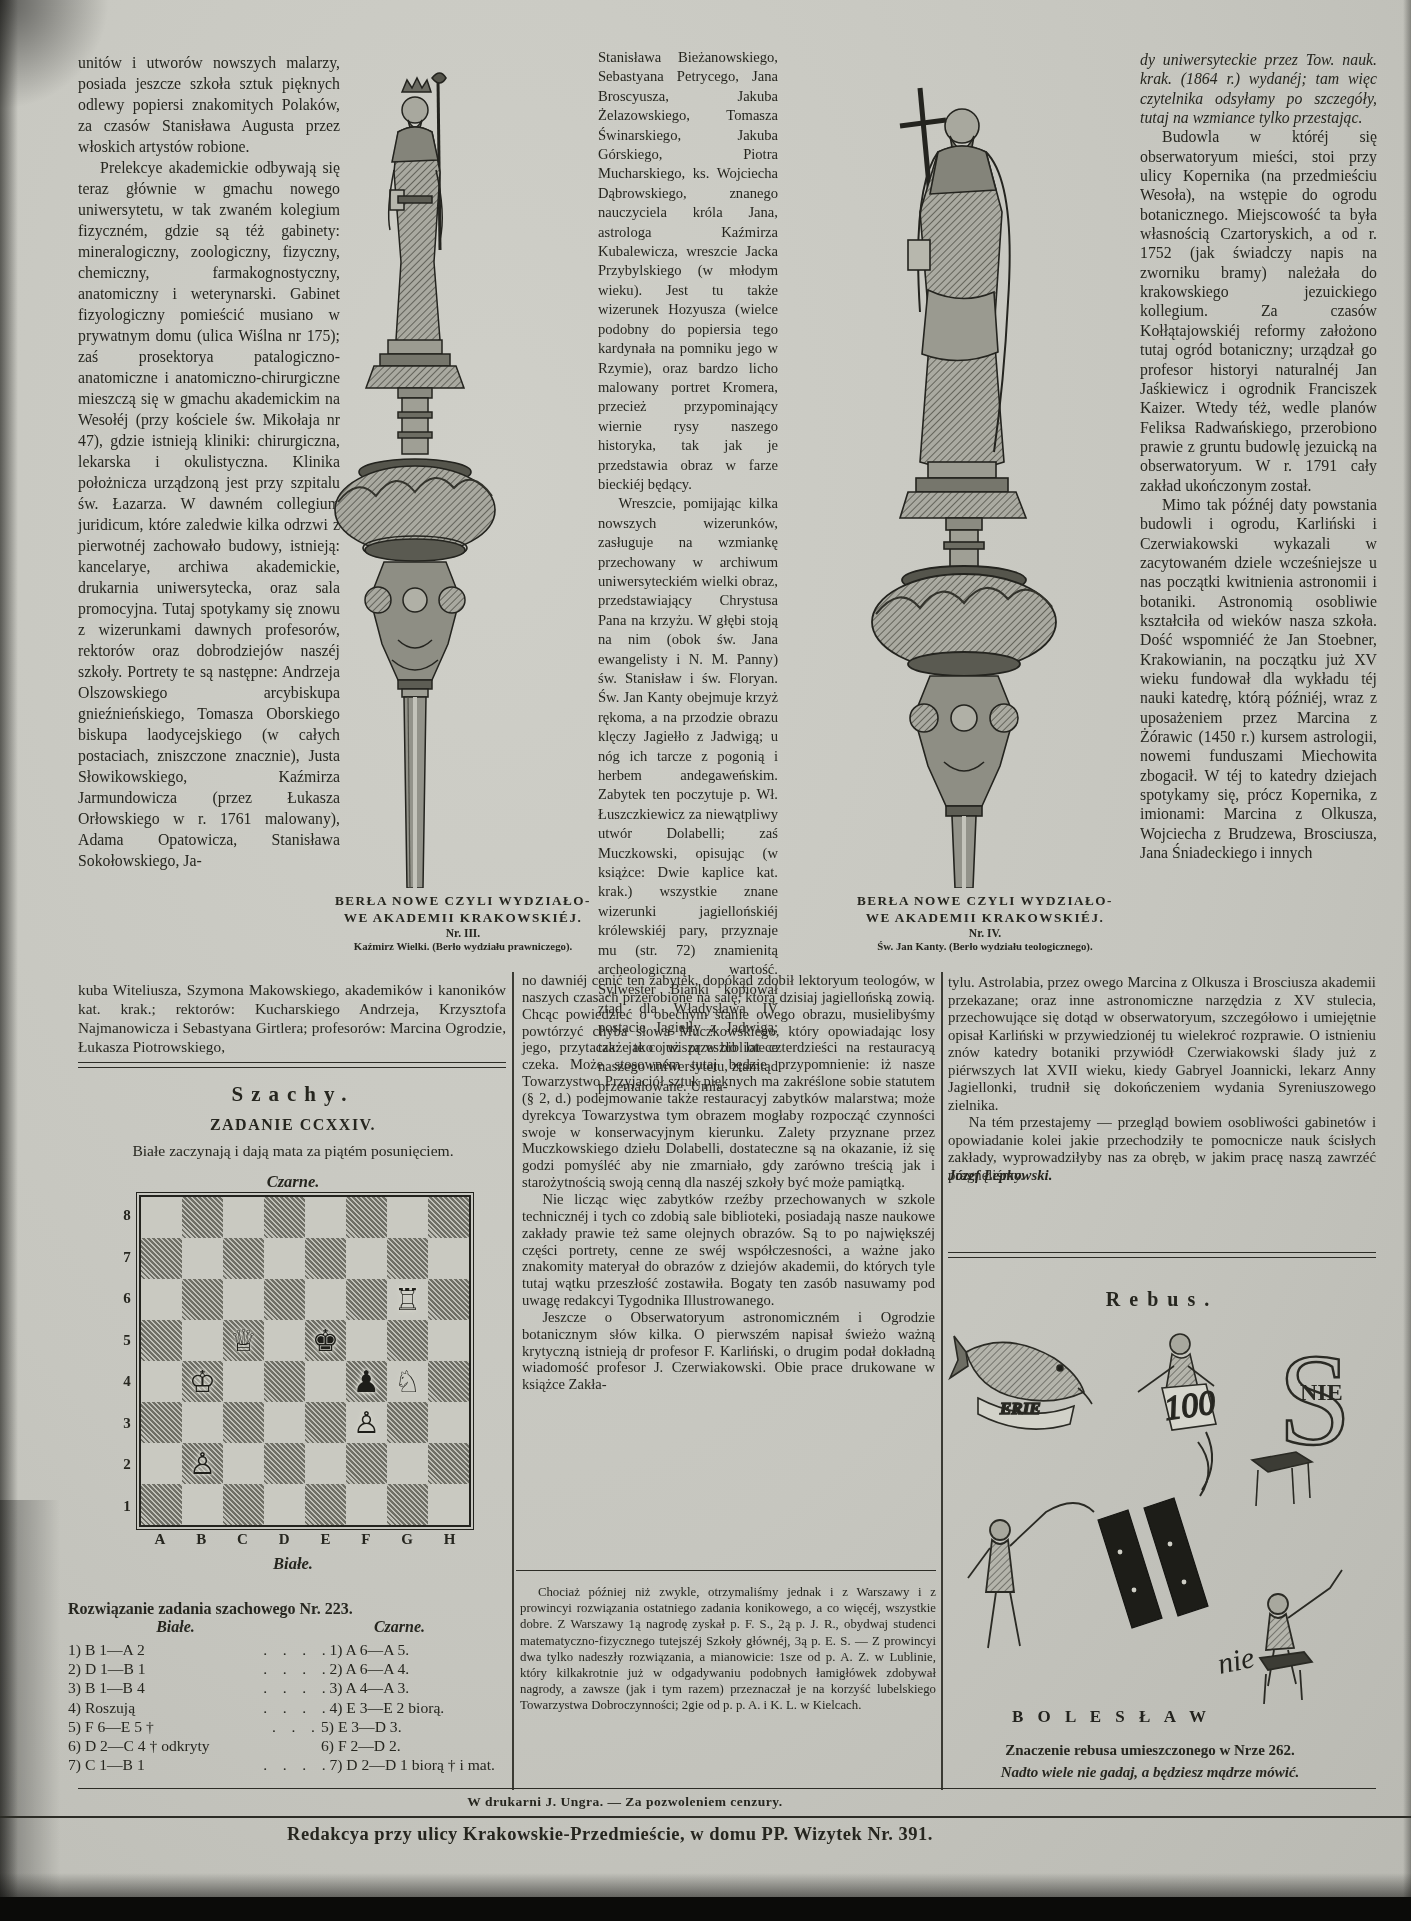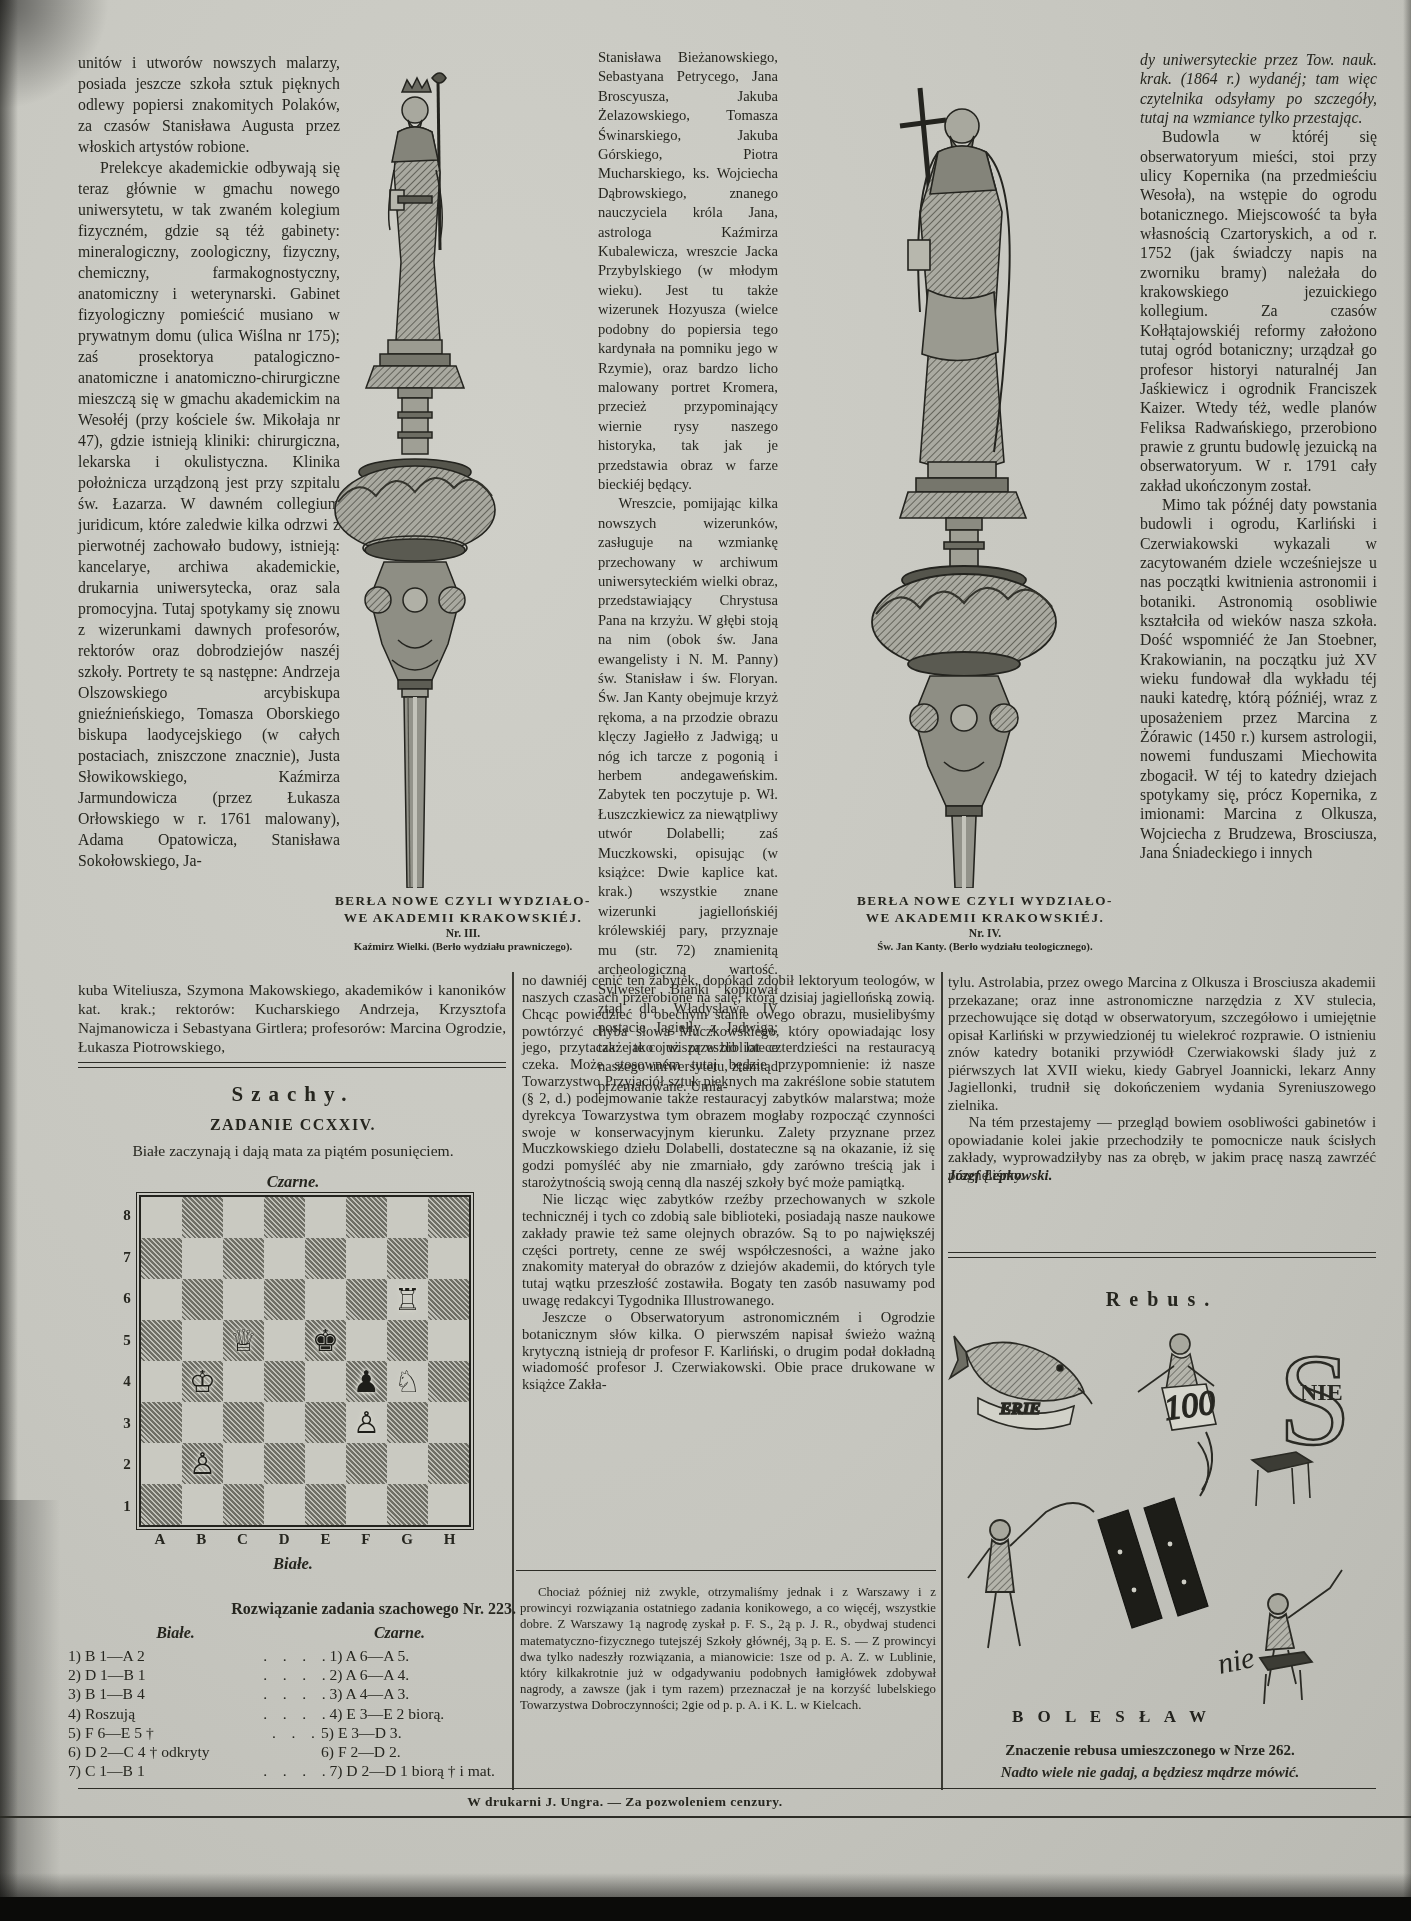--- a/index.html
+++ b/index.html
@@ -55,21 +55,21 @@
   .file-labels{grid-column:2;display:flex;justify-content:space-around;font-weight:bold;font-size:15px;align-items:center;}
   #board{display:grid;grid-template-columns:repeat(8,1fr);grid-template-rows:repeat(8,1fr);
     border:2px solid #23231e;outline:1px solid #23231e;outline-offset:2px;background:#c6c6bf;}
   .sq{position:relative;display:flex;align-items:center;justify-content:center;}
   .sq.dark{background:repeating-linear-gradient(45deg,#c0c0b8 0 1.5px,#6f6f66 1.5px 3.5px);}
   .sq.light{background:#c9c9c1;}
   .piece{font-family:"DejaVu Sans",sans-serif;font-size:30px;line-height:1;
     text-shadow:0 0 3px #d6d6cd,0 0 5px #d6d6cd,0 0 7px #d6d6cd;color:#1e1e19;}
   
   #solution{left:68px;top:1600px;width:448px;}
-  .sol-title{text-align:right;font-weight:bold;font-size:16px;margin-bottom:6px;}
+  .sol-title{text-align:left;font-weight:bold;font-size:16px;}
   .sol-heads{display:flex;font-style:italic;font-weight:bold;font-size:16px;margin-bottom:4px;}
   .sol-heads .h-w{width:48%;text-align:center;}
   .sol-heads .h-b{width:52%;text-align:center;}
   .mv-row{display:flex;font-size:15.6px;line-height:19.2px;}
   .mv-w{width:200px;white-space:pre;}
   .mv-dots{flex:1;text-align:left;white-space:pre;}
   .mv-b{width:195px;white-space:pre;}
 
   
   #rebus-title{left:948px;top:1288px;width:428px;text-align:center;font-weight:bold;font-size:20px;letter-spacing:9px;}
@@ -492,16 +492,17 @@
       <text x="272" y="352" font-size="30" font-style="italic" fill="#23231e" transform="rotate(-12 272 352)">nie</text>
       <text x="64" y="400" font-size="17" font-weight="bold" letter-spacing="5" fill="#23231e">B O L E S Ł A W</text>
     </svg>
   </div>
   <div id="rebus-cap1" class="abs">Znaczenie rebusa umieszczonego w Nrze 262.</div>
   <div id="rebus-cap2" class="abs">Nadto wiele nie gadaj, a będziesz mądrze mówić.</div>
 
   <div id="foot-rule1" class="abs hr-single"></div>
   <div id="footer1" class="abs">W drukarni J. Ungra. — Za pozwoleniem cenzury.</div>
   <div id="foot-rule2" class="abs hr-single"></div>
+  <div id="footer2" class="abs">Redakcya przy ulicy Krakowskie-Przedmieście, w domu PP. Wizytek Nr. 391.</div>
 
   <div class="abs edge-bottom-fade"></div>
   <div class="abs edge-bottom"></div>
 </div>
 
 </body></html>

